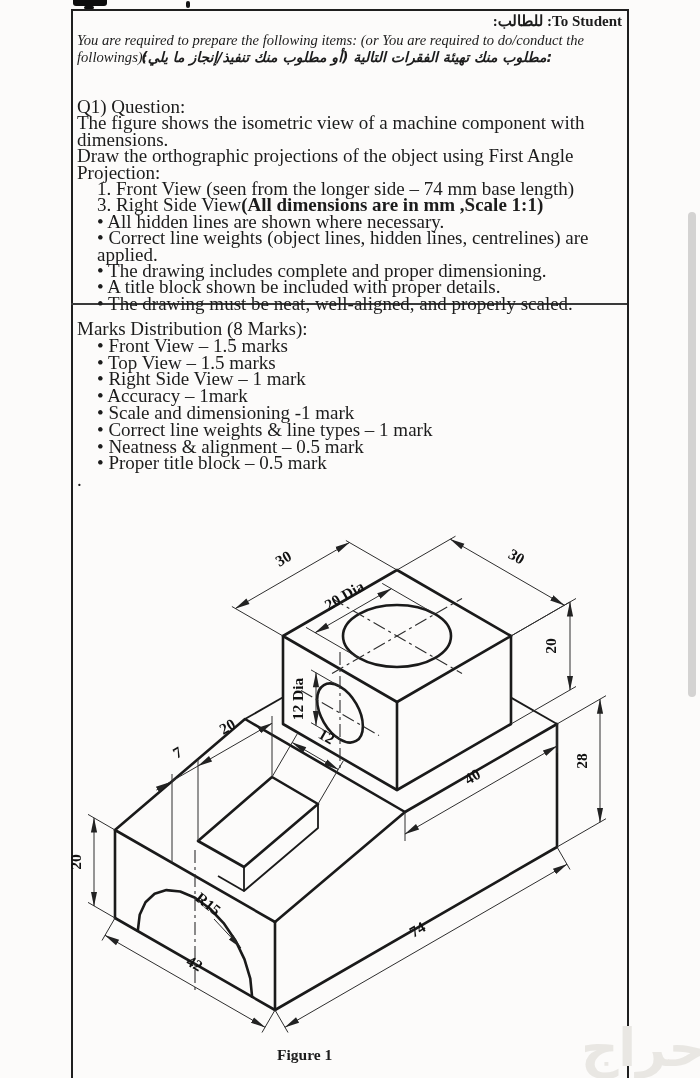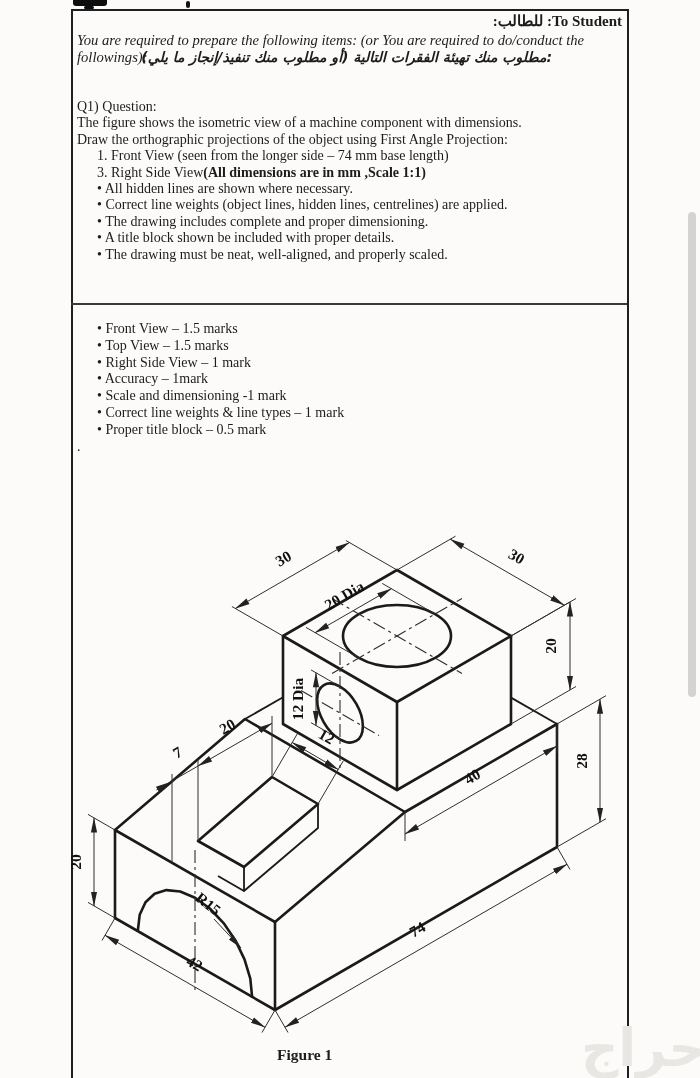--- a/index.html
+++ b/index.html
@@ -6,21 +6,21 @@
   body{width:700px;height:1078px;position:relative;background:#fcfbfa;overflow:hidden;
        font-family:"Liberation Serif",serif;color:#1c1c1c;}
   .frame{position:absolute;left:71px;top:9px;width:554px;height:1090px;
          border:2px solid #1f1f1f;background:transparent;}
   .divider{position:absolute;left:71px;top:303px;width:556px;height:2px;background:#3a3a3a;}
   .hdr1{position:absolute;top:12px;left:80px;right:78px;text-align:right;
         font-weight:bold;font-size:15px;}
   .hdr2{position:absolute;top:32px;left:77px;right:80px;font-style:italic;font-size:14.6px;}
   .hdr3{position:absolute;top:49px;left:80px;right:148px;text-align:right;direction:rtl;
         font-weight:bold;font-style:italic;font-size:14px;font-family:"DejaVu Sans",sans-serif;}
-  .block{position:absolute;left:77px;right:84px;font-size:14px;line-height:16.4px;}
+  .block{position:absolute;left:77px;right:84px;font-size:19px;line-height:16.4px;}
   .qblock{top:99px;}
   .mblock{top:321px;line-height:16.8px;}
   .indent{padding-left:20px;}
   .b{font-weight:bold;}
   .caption{position:absolute;left:277px;top:1046px;font-weight:bold;font-size:15.5px;}
   .blob{position:absolute;left:73px;top:0;width:34px;height:6px;background:#0d0d0d;
         border-radius:0 0 3px 3px;}
   .blobdot{position:absolute;left:84px;top:6px;width:10px;height:3px;background:#0d0d0d;border-radius:2px;}
   .blobcomma{position:absolute;left:186px;top:1px;width:4px;height:7px;background:#141414;border-radius:2px;}
   .scrollbar{position:absolute;left:688px;top:212px;width:8px;height:485px;
@@ -57,26 +57,28 @@
   <div class="indent">1. Front View (seen from the longer side – 74 mm base length)</div>
   <div class="indent"><span>3. Right Side View</span><span class="b">(All dimensions are in mm ,Scale 1:1)</span></div>
   <div class="indent">• All hidden lines are shown where necessary.</div>
   <div class="indent">• Correct line weights (object lines, hidden lines, centrelines) are applied.</div>
   <div class="indent">• The drawing includes complete and proper dimensioning.</div>
   <div class="indent">• A title block shown be included with proper details.</div>
   <div class="indent">• The drawing must be neat, well-aligned, and properly scaled.</div>
 </div>
 
 <div class="block mblock">
+  <div>Marks Distribution (8 Marks):</div>
   <div class="indent">• Front View – 1.5 marks</div>
   <div class="indent">• Top View – 1.5 marks</div>
   <div class="indent">• Right Side View – 1 mark</div>
   <div class="indent">• Accuracy – 1mark</div>
   <div class="indent">• Scale and dimensioning -1 mark</div>
   <div class="indent">• Correct line weights &amp; line types – 1 mark</div>
+  <div class="indent">• Neatness &amp; alignment – 0.5 mark</div>
   <div class="indent">• Proper title block – 0.5 mark</div>
   <div>.</div>
 </div>
 
 <svg width="700" height="1078" viewBox="0 0 700 1078">
   <defs>
     <marker id="ae" markerWidth="16" markerHeight="9" refX="14.5" refY="4.5" orient="auto" markerUnits="userSpaceOnUse">
       <path d="M15,4.5 L0,1.4 L0,7.6 Z" fill="#222"></path>
     </marker>
     <marker id="as" markerWidth="16" markerHeight="9" refX="1" refY="4.5" orient="auto" markerUnits="userSpaceOnUse">

